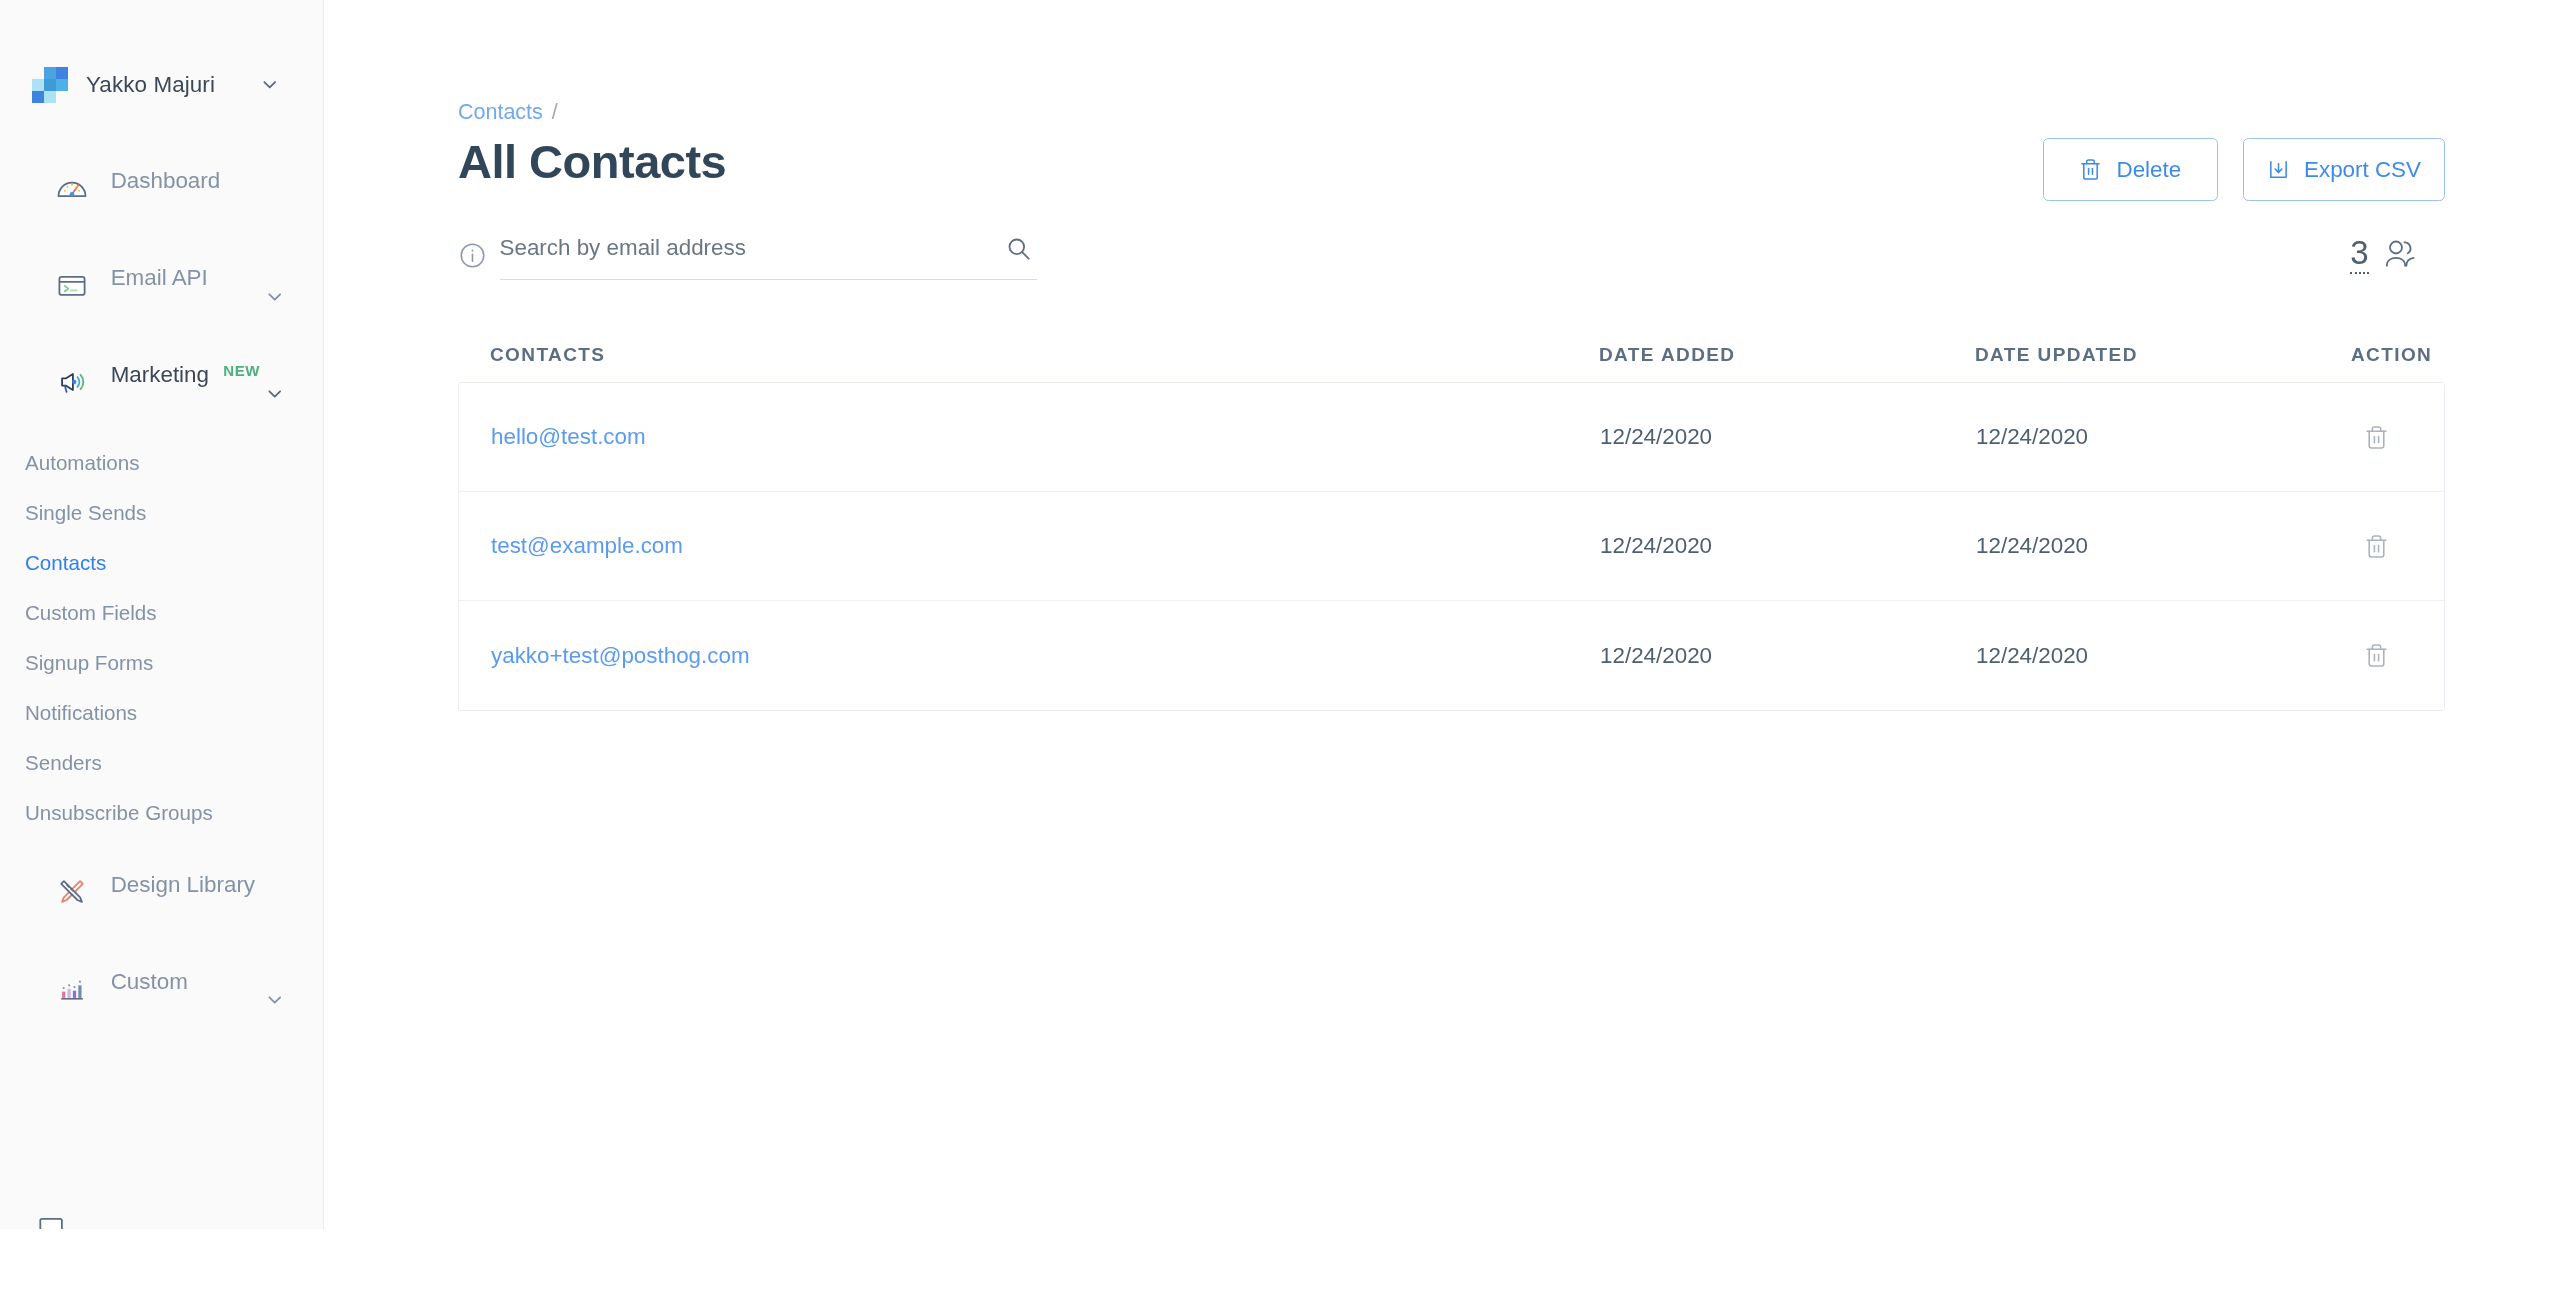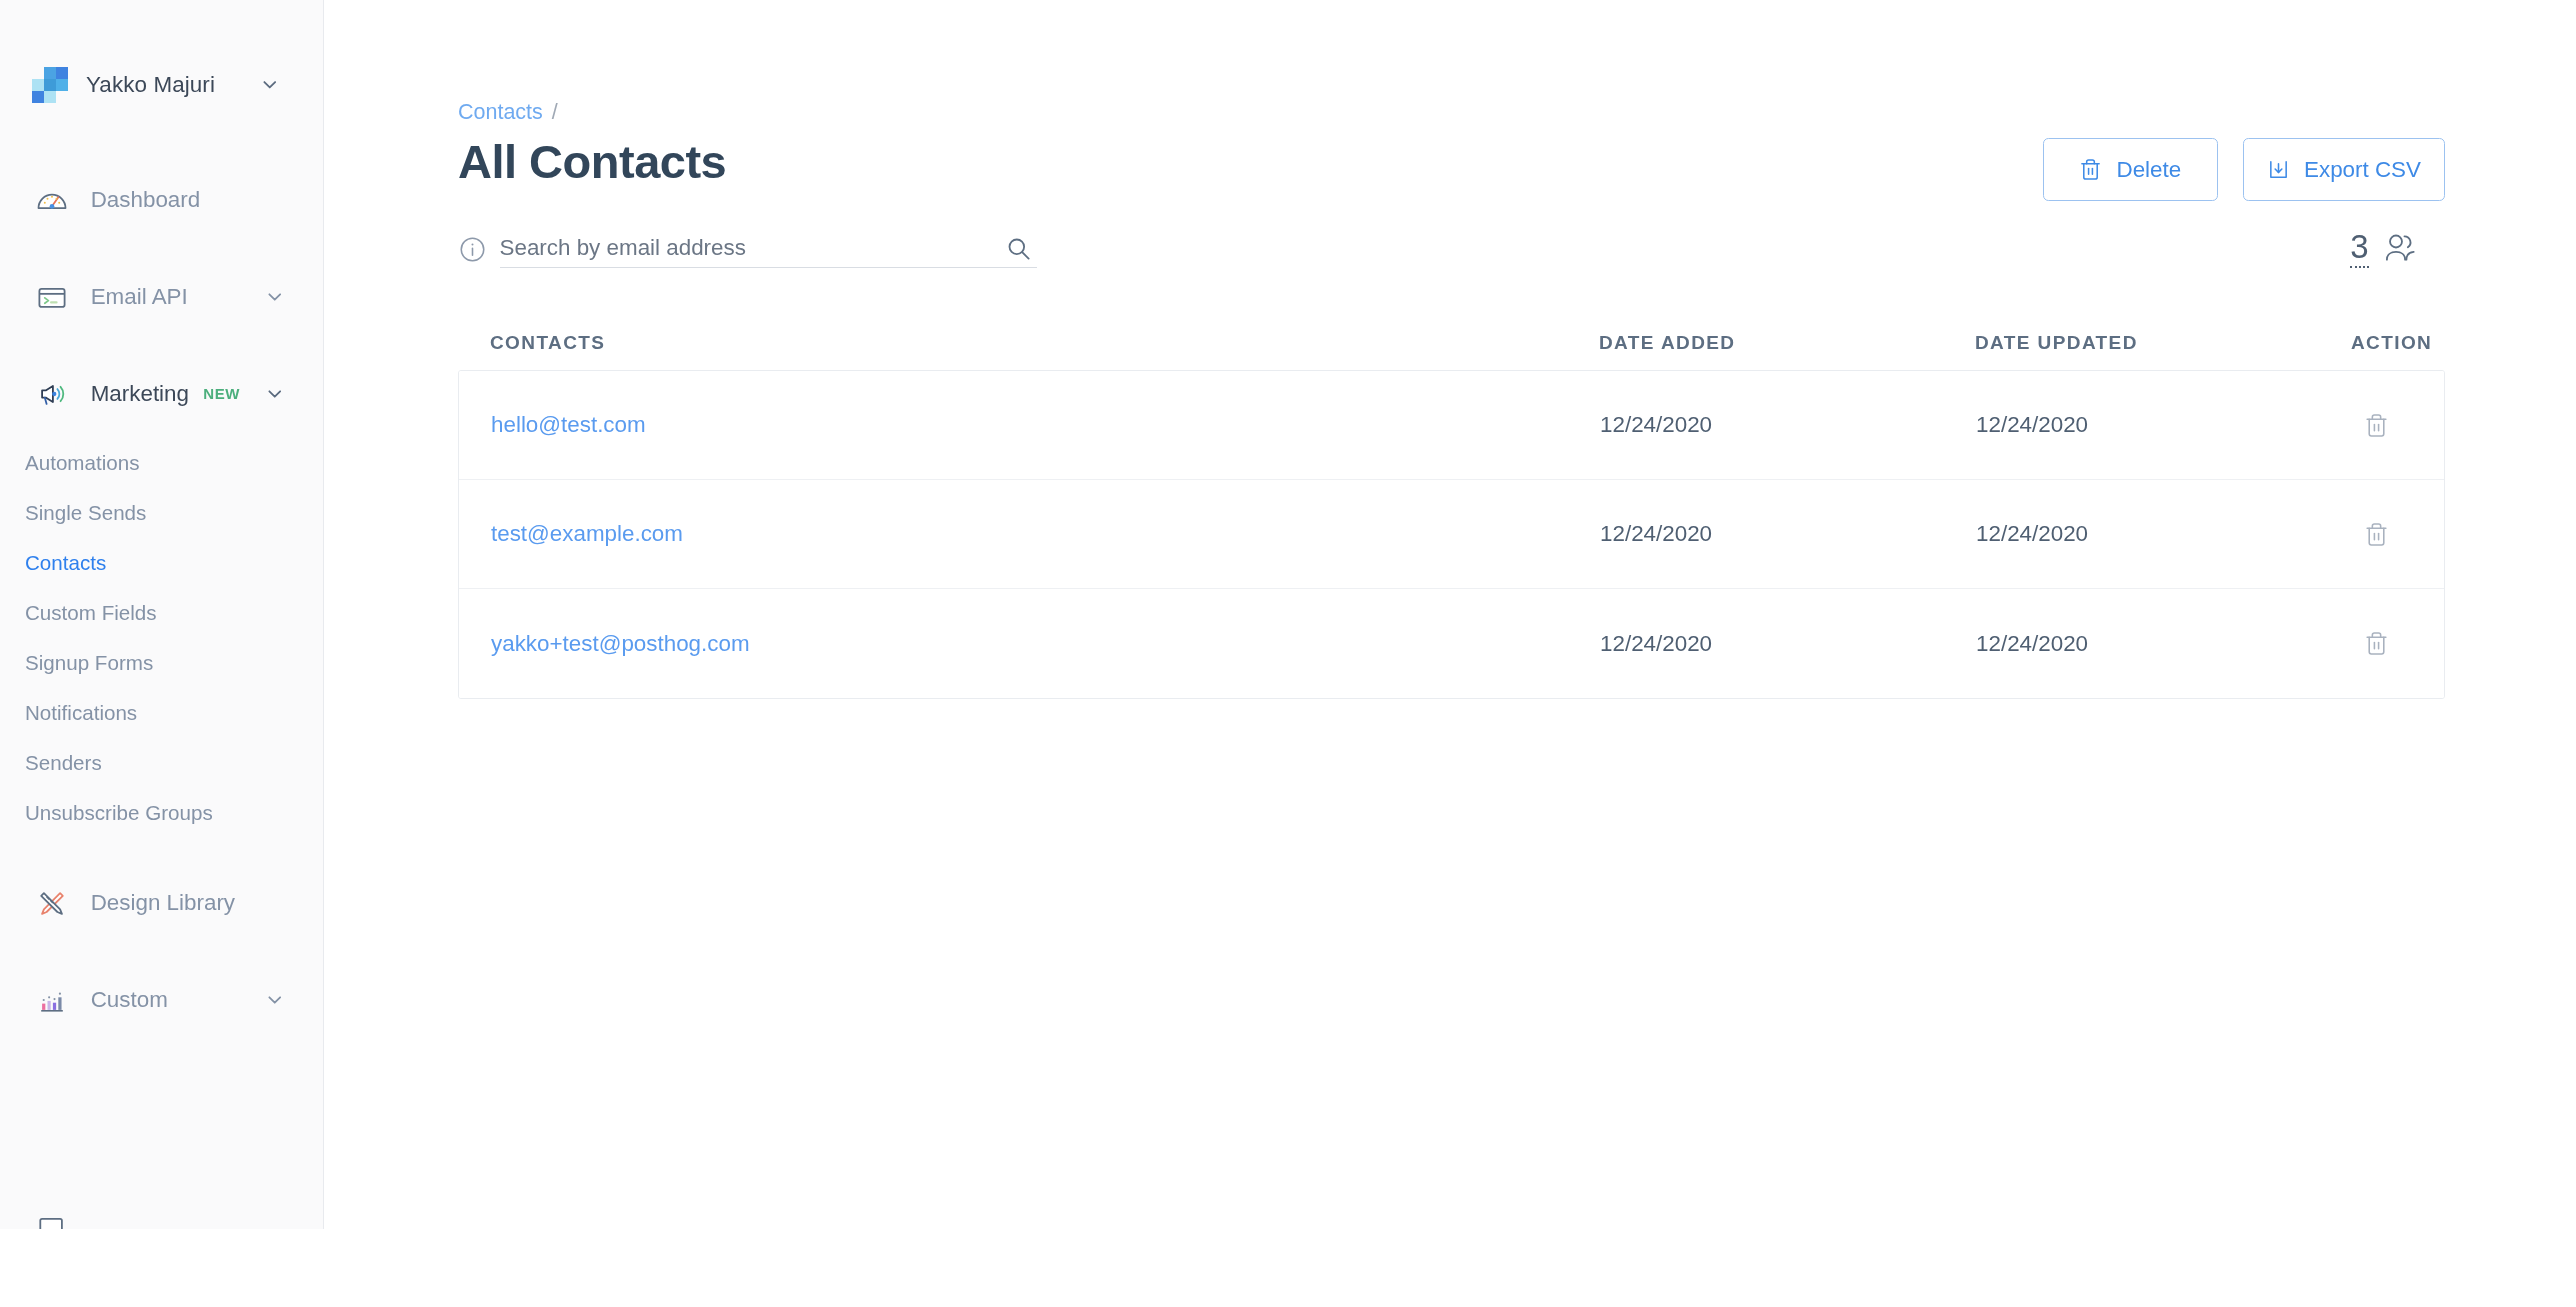--- a/index.html
+++ b/index.html
@@ -57,23 +57,23 @@
     margin-right: 43px;
     color: #5b6b7f;
     display: flex;
     align-items: center;
   }
 
   .nav { padding-top: 27px; }
 
   .nav-item {
     display: flex;
-    align-items: center;
+    align-items: flex-start;
     height: 63px;
-    padding-left: 32px;
+    padding-left: 52px;
     cursor: pointer;
     position: relative;
   }
   .nav-icon {
     width: 39px;
     height: 39px;
     display: flex;
     align-items: center;
     justify-content: center;
     flex: 0 0 auto;
@@ -207,21 +207,21 @@
     height: 29px;
     flex: 0 0 auto;
     display: flex;
     align-items: center;
     justify-content: center;
   }
   .search-field {
     width: 537px;
     display: flex;
     border-bottom: 1.8px solid #d9dde3;
-    padding-bottom: 1px;
+    padding-bottom: 13px;
     gap: 44px;
   }
   .search-field input {
     flex: 1;
     border: none;
     outline: none;
     font-size: 22.4px;
     color: #6b7685;
     font-family: "Liberation Sans", sans-serif;
     background: transparent;

